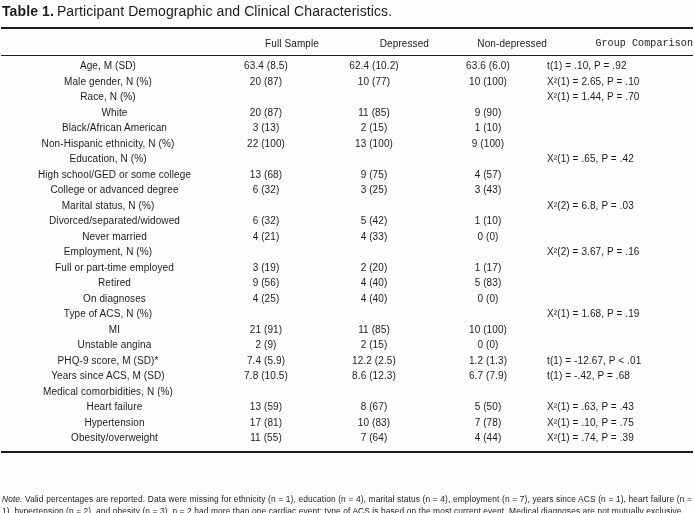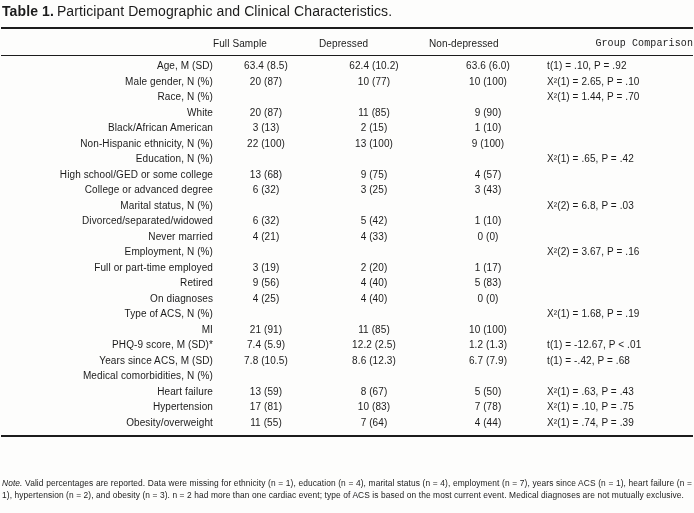--- a/index.html
+++ b/index.html
@@ -28,33 +28,33 @@
     border-bottom: 2px solid #1c1c1c;
   }
   thead th {
     font-weight: normal;
     font-size: 10px;
     padding: 9px 0 6px 0;
     border-bottom: 1.2px solid #1c1c1c;
     letter-spacing: 0.1px;
   }
   th.col-empty { text-align: left; }
-  th.col-val { text-align: left; }
+  th.col-val { text-align: right; }
   th.col-stat { text-align: right; padding-right: 0; font-family: Liberation Mono, monospace; }
   tbody td {
     font-size: 10px;
     height: 15.5px;
     line-height: 15.5px;
     padding: 0;
     white-space: nowrap;
     letter-spacing: 0.1px;
   }
   tbody tr:first-child td { padding-top: 2px; }
   tbody tr:last-child td { padding-bottom: 5px; }
-  td.label { text-align: right; padding-left: 2px; }
+  td.label { text-align: center; padding-left: 2px; }
   td.label.indent { padding-left: 15px; }
   td.val { text-align: center; }
   td.stat { padding-right: 2px; }
   .footnote {
     font-size: 8.4px;
     line-height: 12px;
     padding: 8px 1px 0 1px;
     text-align: justify;
     letter-spacing: 0.1px;
     margin-top: 32px;
@@ -208,20 +208,27 @@
           <td class="stat">X²(1) = 1.68, P = .19</td>
         </tr>
         <tr>
           <td class="label indent">MI</td>
           <td class="val">21 (91)</td>
           <td class="val">11 (85)</td>
           <td class="val">10 (100)</td>
           <td class="stat"></td>
         </tr>
         <tr>
+          <td class="label indent">Unstable angina</td>
+          <td class="val">2 (9)</td>
+          <td class="val">2 (15)</td>
+          <td class="val">0 (0)</td>
+          <td class="stat"></td>
+        </tr>
+        <tr>
           <td class="label">PHQ-9 score, M (SD)*</td>
           <td class="val">7.4 (5.9)</td>
           <td class="val">12.2 (2.5)</td>
           <td class="val">1.2 (1.3)</td>
           <td class="stat">t(1) = -12.67, P &lt; .01</td>
         </tr>
         <tr>
           <td class="label">Years since ACS, M (SD)</td>
           <td class="val">7.8 (10.5)</td>
           <td class="val">8.6 (12.3)</td>

